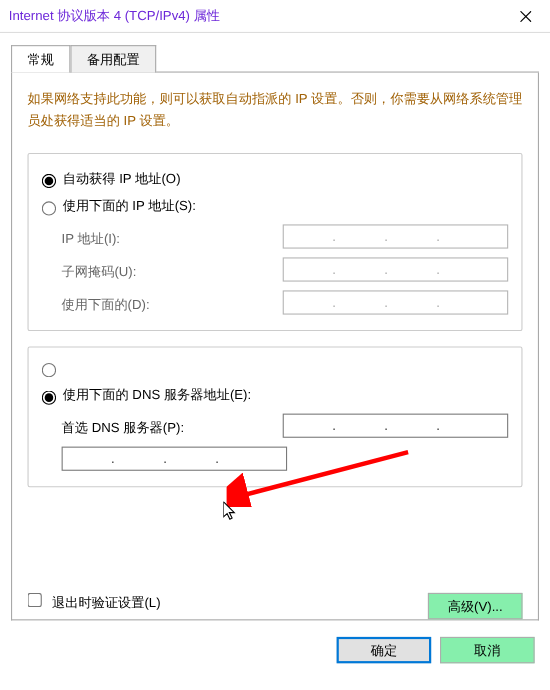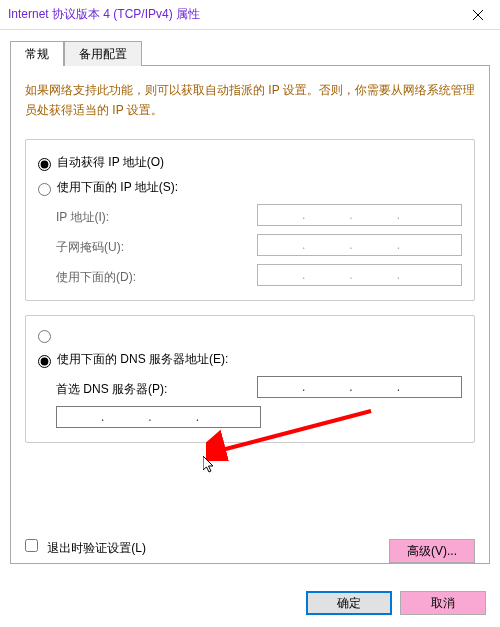--- a/index.html
+++ b/index.html
@@ -22,23 +22,23 @@
     .field-row .lbl { color: #666; }
     .field-row.enabled .lbl { color: #000; }
     .ip-input { width: 205px; height: 22px; border: 1px solid #7a7a7a; background: #fff; display: flex; align-items: center; }
     .ip-input.disabled { background: #fff; border-color: #b5b5b5; }
     .ip-oct { width: 44px; text-align: center; border: none; outline: none; background: transparent; font-size: 12px; height: 20px; }
     .ip-dot { color: #333; }
     .ip-input.disabled .ip-dot { color: #aaa; }
     .ip-input.disabled .ip-oct { color: #aaa; }
     .exit-row { display: flex; justify-content: space-between; position: absolute; bottom: 0; left: 14px; right: 14px; }
     .exit-row input[type=checkbox] { margin-right: 6px; width: 13px; height: 13px; cursor: pointer; }
-    .btn { min-width: 86px; height: 24px; border: 1px solid #adadad; background: #f9a8d4; cursor: pointer; padding: 0 12px; font-size: 12px; }
+    .btn { min-width: 86px; height: 24px; border: 1px solid #adadad; background: #86efac; cursor: pointer; padding: 0 12px; font-size: 12px; }
     .btn.primary { border: 2px solid #0078d7; background: #e1e1e1; }
-    .footer { position: absolute; bottom: 12px; right: 14px; display: flex; gap: 8px; margin-top: 43px; }
+    .footer { position: absolute; bottom: 24px; right: 14px; display: flex; gap: 8px; margin-top: 43px; }
     .cursor { position: absolute; left: 192px; top: 390px; pointer-events: none; z-index: 10; }
     .arrow { position: absolute; pointer-events: none; z-index: 9; }
   </style>
 </head>
 <body>
 
 <div class="titlebar">
   <span class="title">Internet 协议版本 4 (TCP/IPv4) 属性</span>
   <div class="close">
     <svg viewBox="0 0 10 10">

